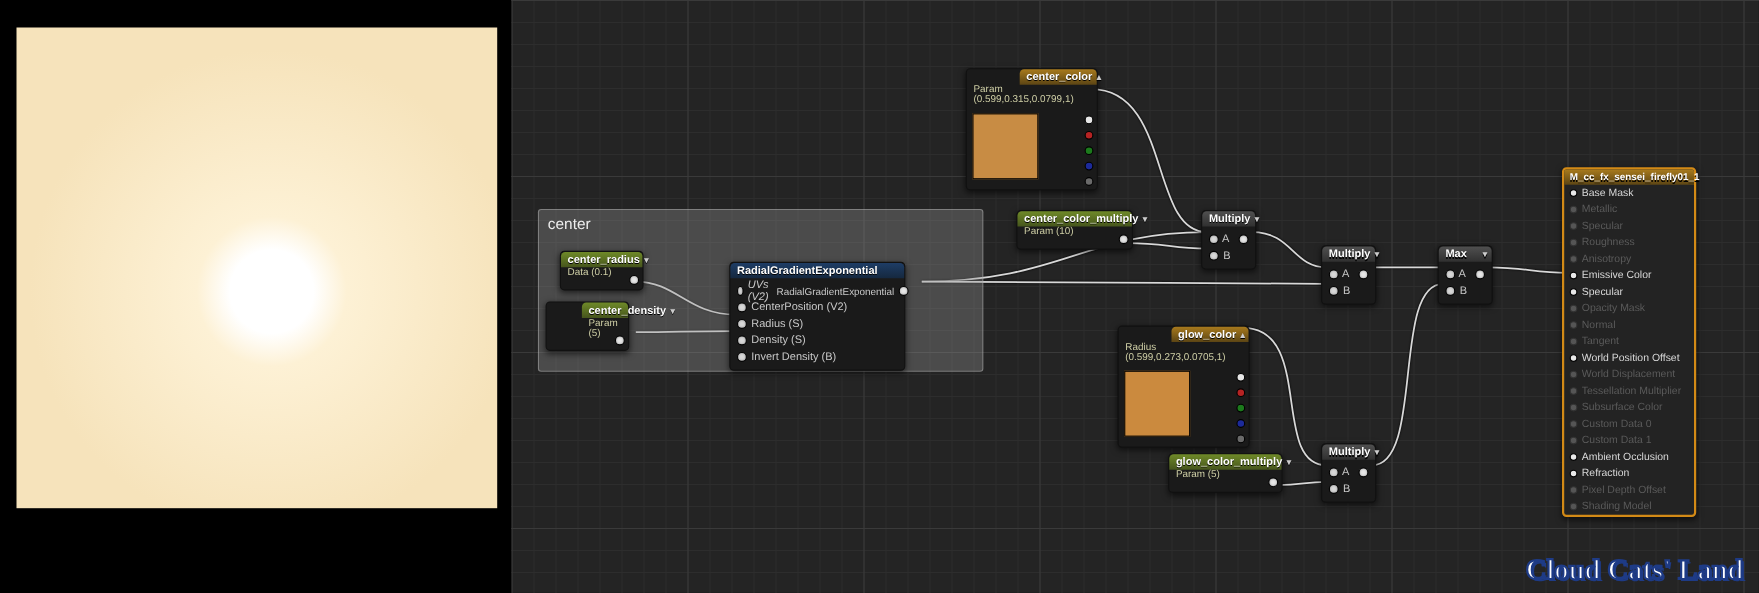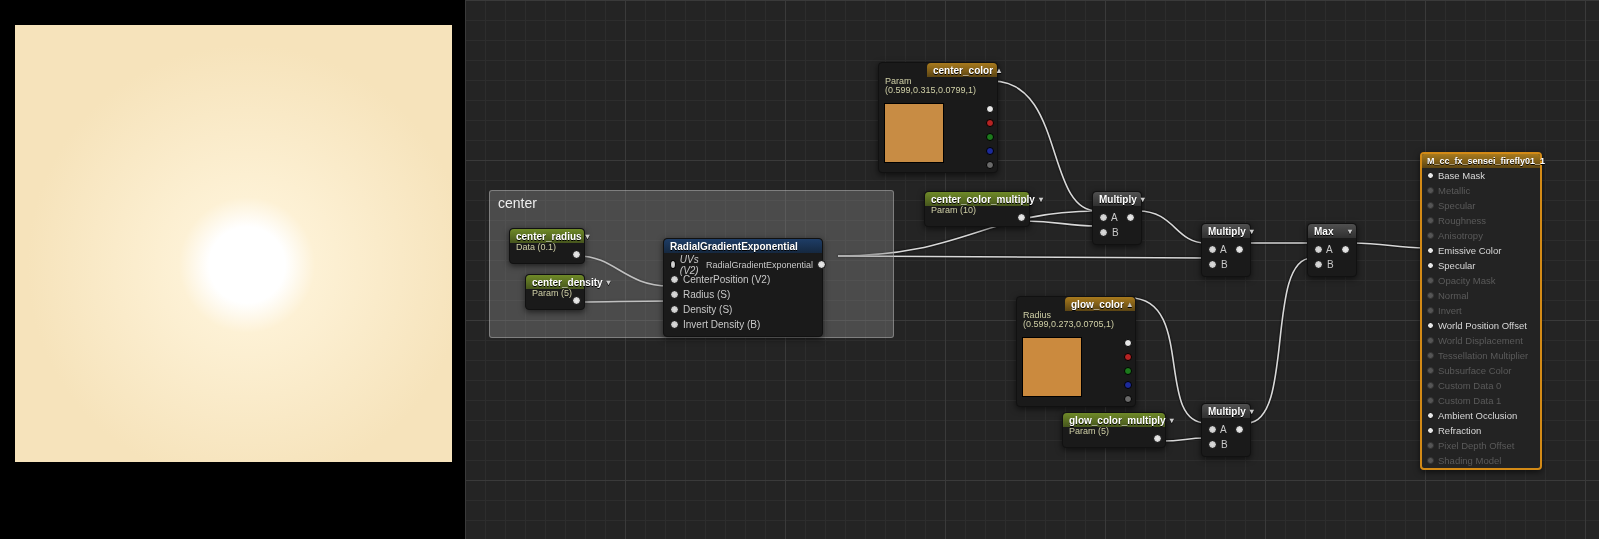--- a/index.html
+++ b/index.html
@@ -134,21 +134,21 @@
     <div class="node" style="left:44px; top:228px; width:76px;">
       <div class="node-header hdr-green">
         <span>center_radius</span>
         <span class="chev">▾</span>
       </div>
       <div class="param-line">Data (0.1)</div>
       <div class="pin out out-pin-single" style="bottom:4px; right:3px;"></div>
       <div style="height:8px"></div>
     </div>
 
-    <div class="node" style="left:60px; top:274px; width:60px;">
+    <div class="node" style="left:31px; top:274px; width:76px;padding-left:32px;">
       <div class="node-header hdr-green">
         <span>center_density</span>
         <span class="chev">▾</span>
       </div>
       <div class="param-line">Param (5)</div>
       <div class="pin out out-pin-single" style="bottom:4px; right:3px;"></div>
       <div style="height:8px"></div>
     </div>
 
     <div class="node" style="left:198px; top:238px; width:160px;">
@@ -357,21 +357,21 @@
           <div class="pin-row dim">
             <span class="dot"></span>
             <span>Opacity Mask</span>
           </div>
           <div class="pin-row dim">
             <span class="dot"></span>
             <span>Normal</span>
           </div>
           <div class="pin-row dim">
             <span class="dot"></span>
-            <span>Invert</span>
+            <span>Tangent</span>
           </div>
           <div class="pin-row on">
             <span class="dot"></span>
             <span>World Position Offset</span>
           </div>
           <div class="pin-row dim">
             <span class="dot"></span>
             <span>World Displacement</span>
           </div>
           <div class="pin-row dim">
@@ -402,14 +402,15 @@
             <span class="dot"></span>
             <span>Pixel Depth Offset</span>
           </div>
           <div class="pin-row dim">
             <span class="dot"></span>
             <span>Shading Model</span>
           </div>
         </div>
     </div>
 
+    <div class="watermark">Cloud Cats' Land</div>
   </div>
 </div>
 
 </body></html>

